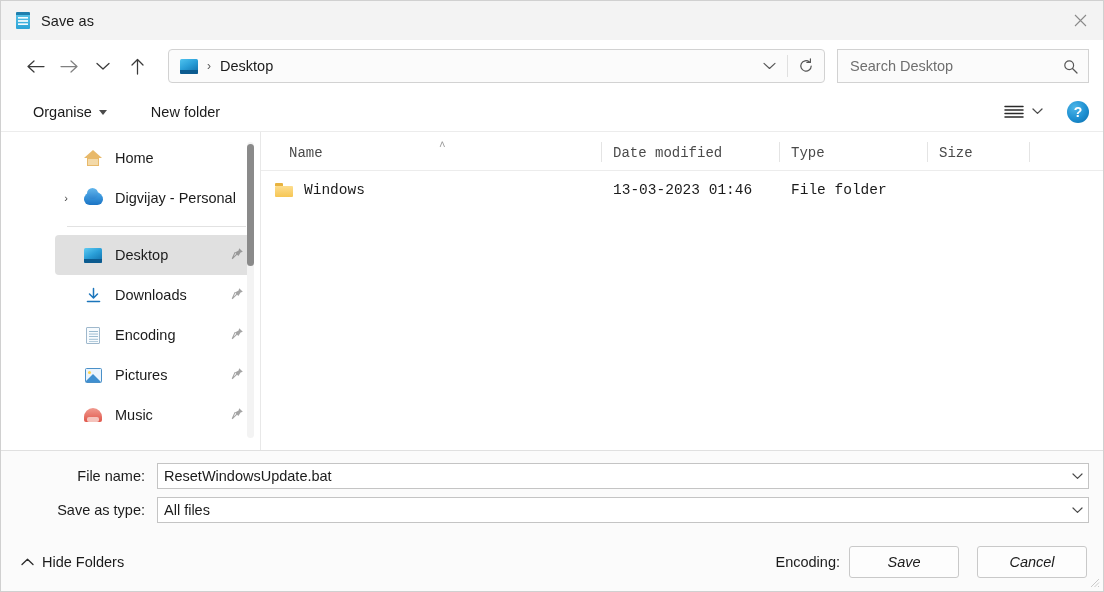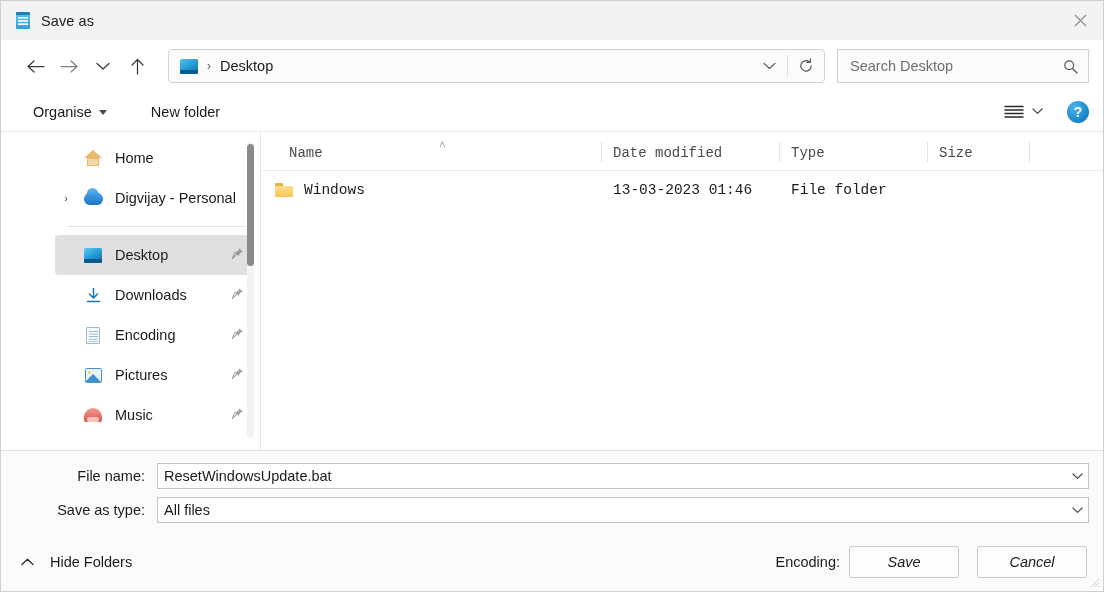--- a/index.html
+++ b/index.html
@@ -546,21 +546,21 @@
     min-height: 58px;
     background: #fbfbfb;
     display: flex;
     align-items: center;
     padding: 0 16px 0 14px;
     box-sizing: border-box;
   }
   .hide-folders {
     display: flex;
     align-items: center;
-    gap: 16px;
+    gap: 8px;
     font-size: 14.5px;
     color: #1b1b1b;
     padding: 4px 6px;
   }
   .footer-spacer { flex: 1; }
   .encoding-label {
     font-size: 14.5px;
     color: #1b1b1b;
     margin-right: 9px;
   }

